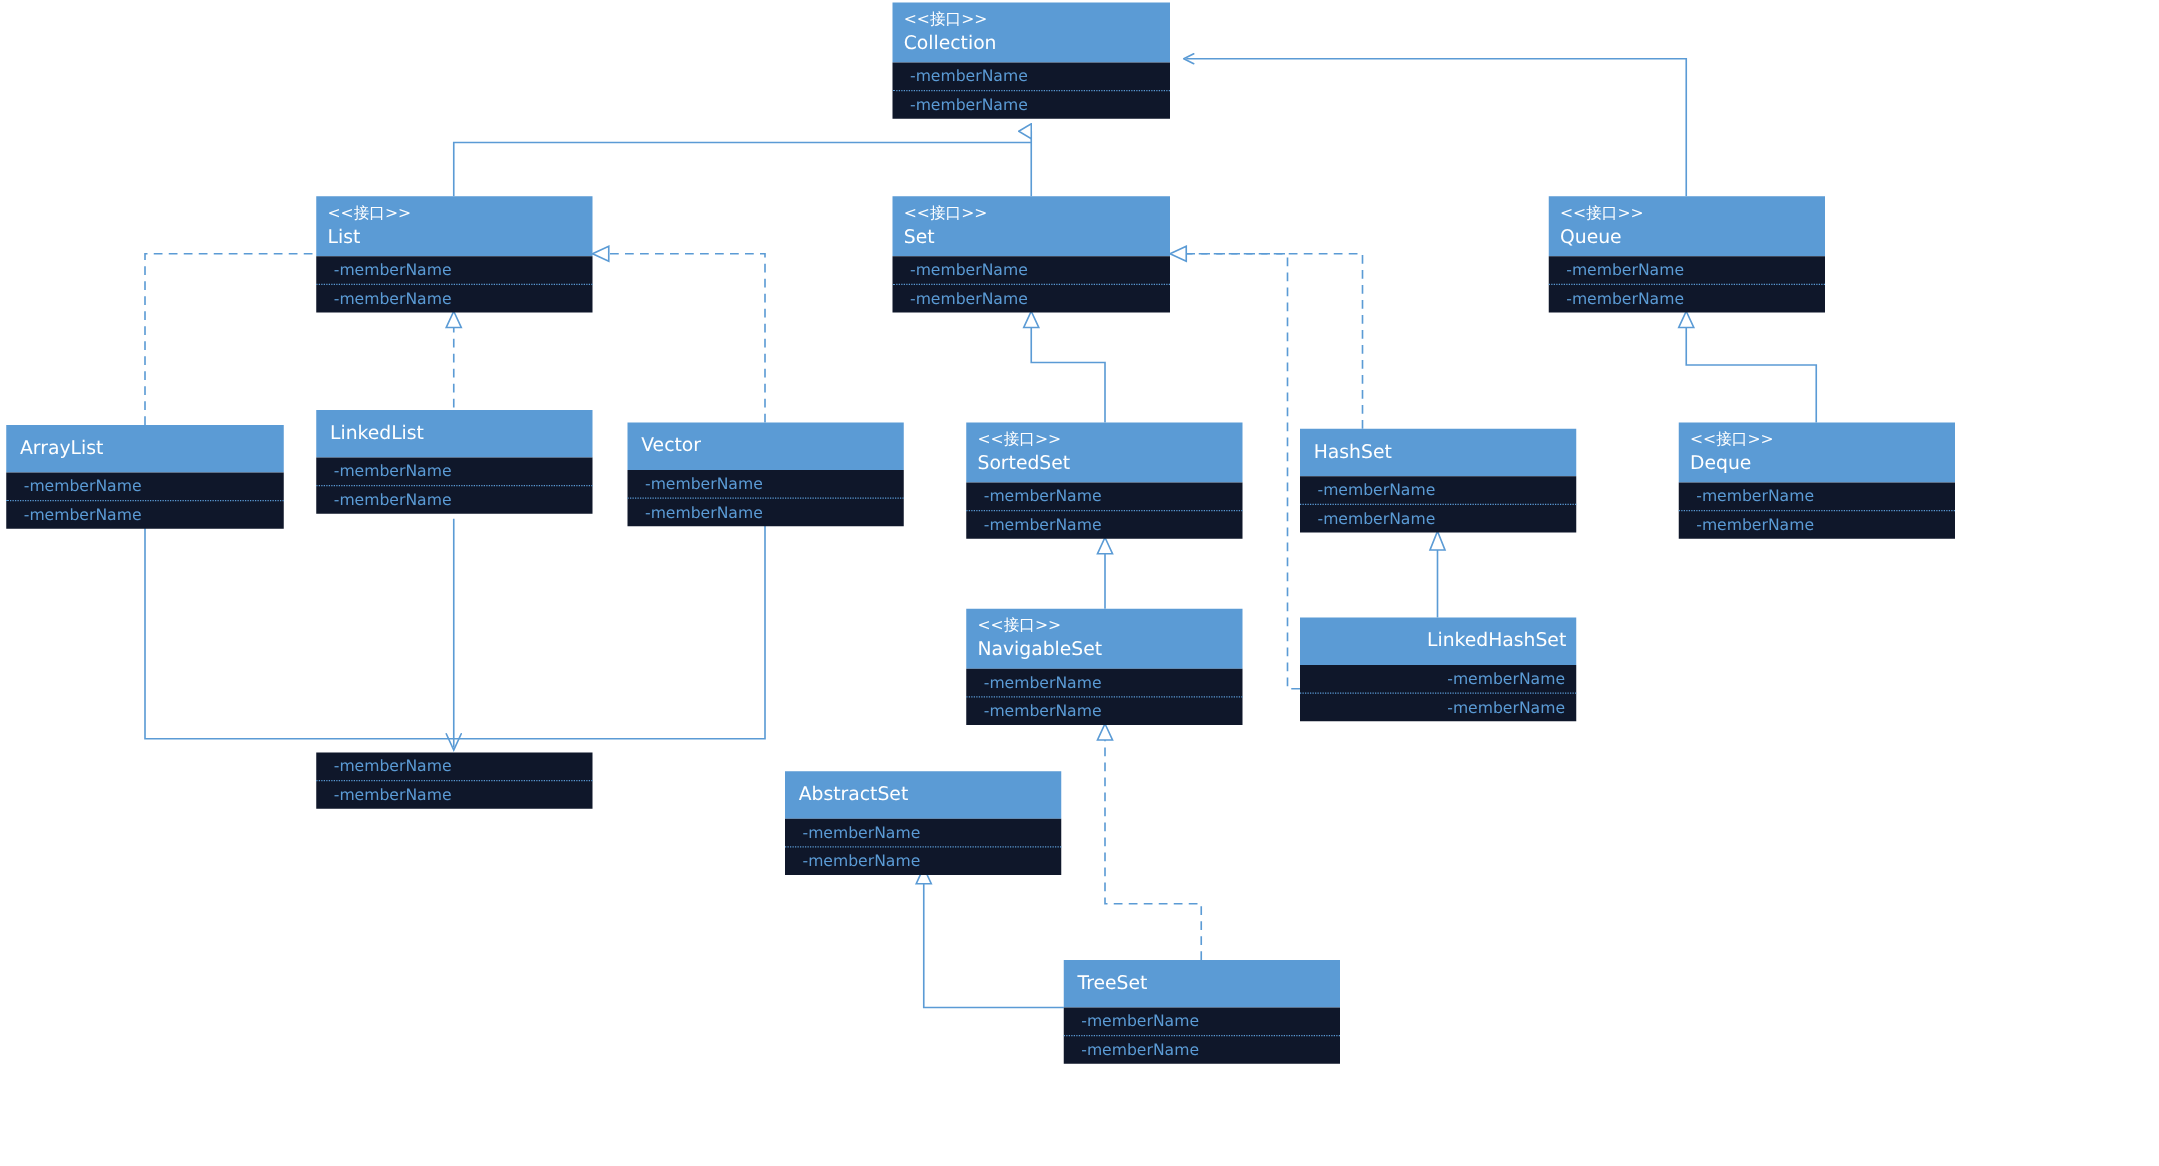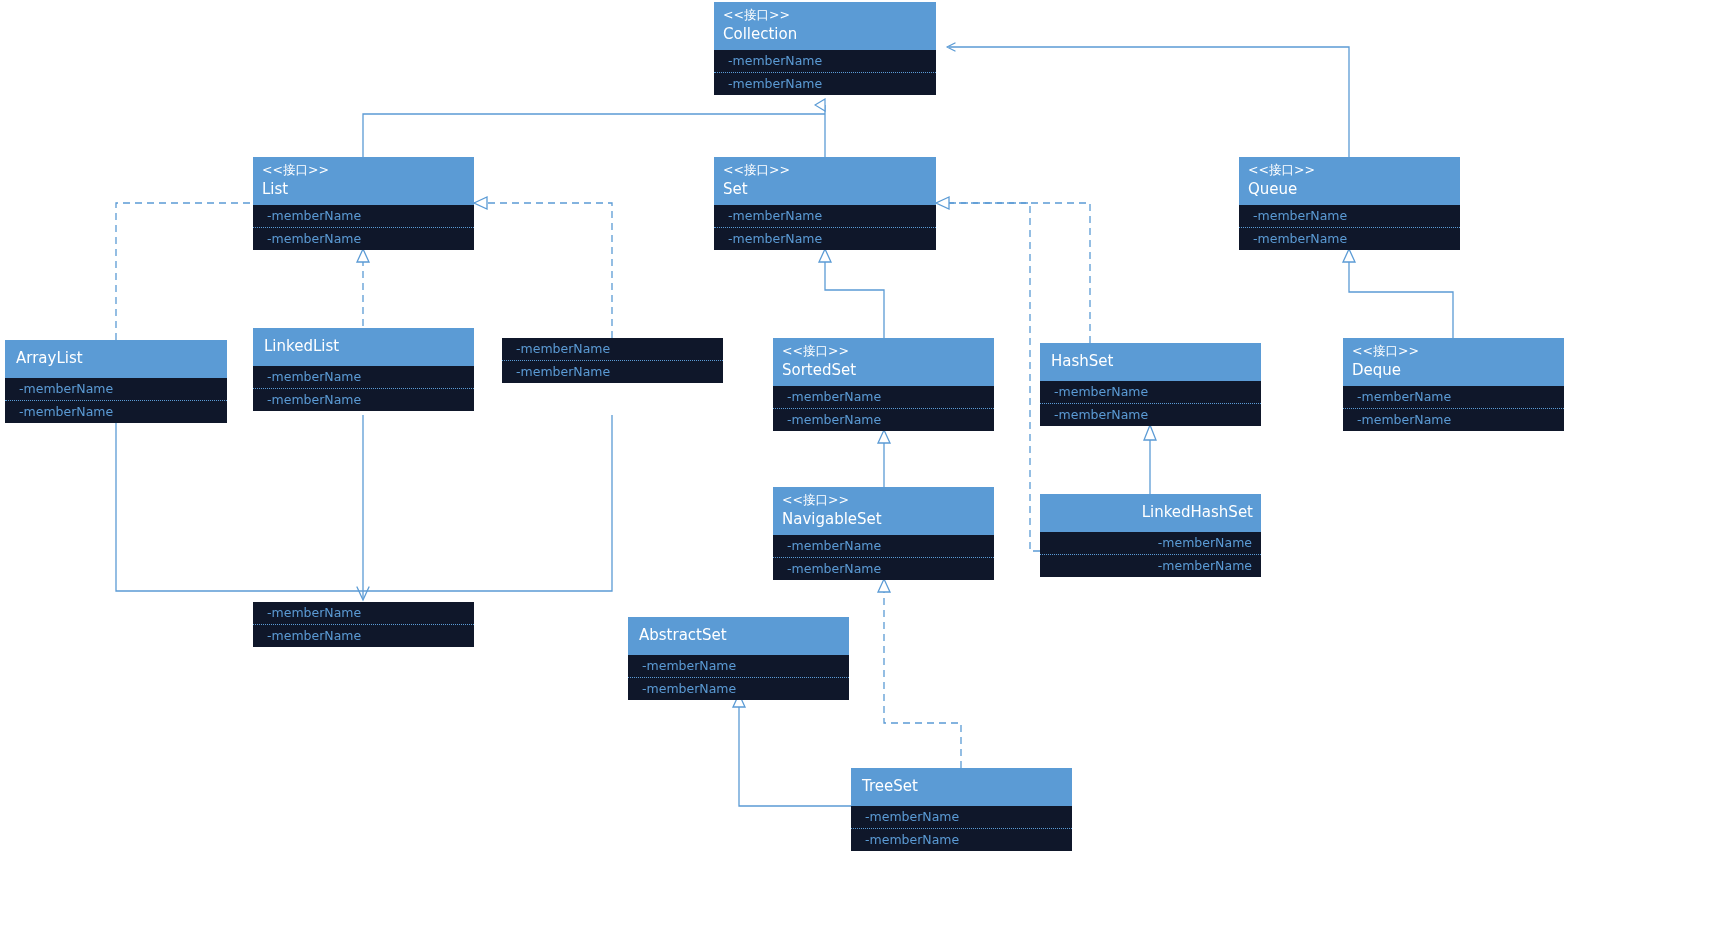--- a/index.html
+++ b/index.html
@@ -191,20 +191,23 @@
       <div class="uml-class" style="left: 253px; top: 328px; width: 221px;">
         <div class="uml-header plain">
           <span class="cname">LinkedList</span>
         </div>
         <div class="uml-body">
           <div class="uml-attr">-memberName</div>
           <div class="uml-attr">-memberName</div>
         </div>
       </div>
       <div class="uml-class" style="left: 502px; top: 338px; width: 221px;">
+        <div class="uml-header plain">
+          <span class="cname">Vector</span>
+        </div>
         <div class="uml-body">
           <div class="uml-attr">-memberName</div>
           <div class="uml-attr">-memberName</div>
         </div>
       </div>
       <div class="uml-class" style="left: 773px; top: 338px; width: 221px;">
         <div class="uml-header">
           <span class="stereotype">&lt;&lt;接口&gt;&gt;</span>
           <span class="cname">SortedSet</span>
         </div>

